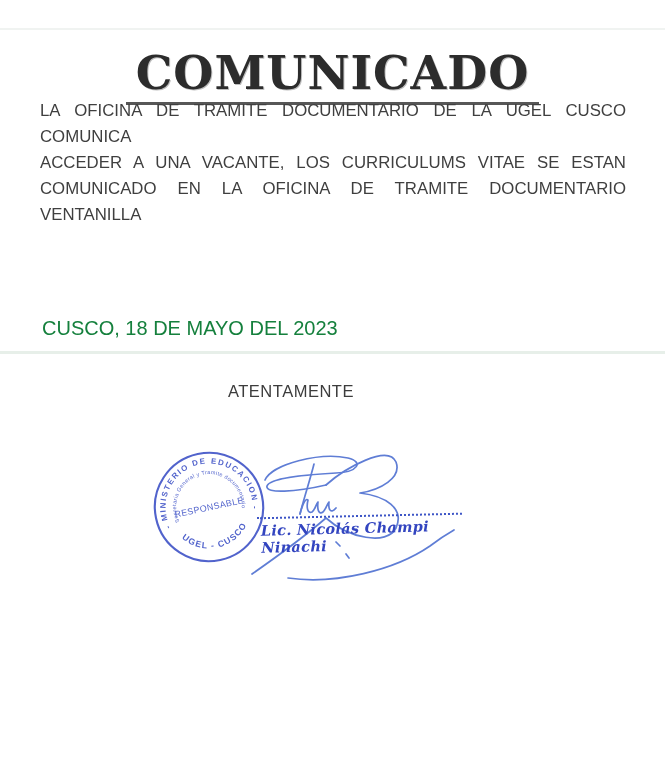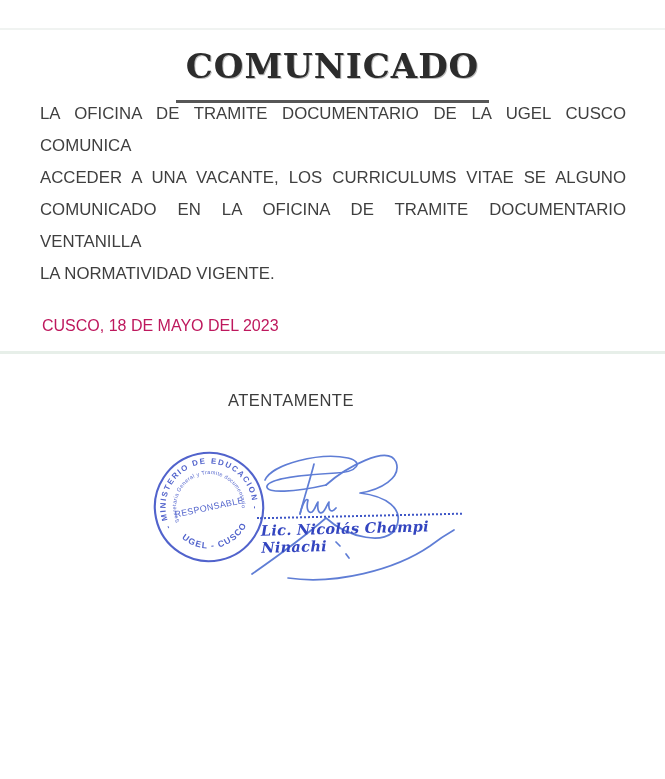--- a/index.html
+++ b/index.html
@@ -6,32 +6,32 @@
   .page{
     position:relative;width:665px;height:779px;background:#ffffff;overflow:hidden;
     font-family:"Liberation Sans",sans-serif;
   }
   .seam{position:absolute;left:0;width:665px;}
   .seam-top{top:28px;height:2px;background:#f0f3f1;}
   .seam-mid{top:351px;height:3px;background:#e7efe9;}
   .title-wrap{position:absolute;top:46px;left:0;width:665px;text-align:center;}
   .title{
     display:inline-block;font-family:"DejaVu Serif",serif;font-weight:700;
-    font-size:34px;letter-spacing:1px;color:#2c2c2c;
-    border-bottom:3px solid #575757;padding:0 10px 14px;
+    font-size:46px;letter-spacing:1px;color:#2c2c2c;
+    border-bottom:3px solid #575757;padding:0 10px 2px;
     text-shadow:1px 1px 0 rgba(70,70,70,.35);
   }
   .body-block{
     position:absolute;left:40px;top:98px;width:586px;
-    font-size:16.8px;line-height:32px;color:#3f3f3f;
+    font-size:16.8px;line-height:26px;color:#3f3f3f;
   }
   .body-line{text-align:justify;text-align-last:justify;}
   .body-line.last{text-align-last:left;}
-  .date-line{position:absolute;left:42px;top:317px;font-size:16px;color:#be185d;}
-  .closing{position:absolute;left:228px;top:391px;font-size:16.5px;letter-spacing:.5px;color:#3c3c3c;}
+  .date-line{position:absolute;left:42px;top:317px;font-size:20px;color:#15803d;}
+  .closing{position:absolute;left:228px;top:382px;font-size:16.5px;letter-spacing:.5px;color:#3c3c3c;}
   .stamp{position:absolute;left:151px;top:449px;width:116px;height:116px;opacity:.88;}
   .signature{position:absolute;left:240px;top:438px;width:235px;height:145px;}
   .dotline{
     position:absolute;left:257px;top:515px;width:205px;height:0;
     border-top:2.5px dotted #3d55c6;transform:rotate(-1.3deg);
   }
   .sig-name{
     position:absolute;left:261px;top:519px;width:210px;
     font-family:"DejaVu Serif",serif;font-style:italic;font-weight:600;
     font-size:14.5px;color:#3345c0;letter-spacing:.3px;transform:rotate(-1.5deg);
@@ -44,23 +44,22 @@
 <div class="page">
 
   <div class="seam seam-top"></div>
 
   <div class="title-wrap">
     <span class="title">COMUNICADO</span>
   </div>
 
   <div class="body-block">
     <div class="body-line">LA OFICINA DE TRAMITE DOCUMENTARIO DE LA UGEL CUSCO COMUNICA</div>
-    <div class="body-line">ACCEDER A UNA VACANTE, LOS CURRICULUMS VITAE SE ALGUNO</div>
+    <div class="body-line">ACCEDER A UNA VACANTE, LOS CURRICULUMS VITAE SE ESTAN</div>
     <div class="body-line">COMUNICADO EN LA OFICINA DE TRAMITE DOCUMENTARIO VENTANILLA</div>
-    <div class="body-line last">LA NORMATIVIDAD VIGENTE.</div>
   </div>
 
   <div class="date-line">CUSCO, 18 DE MAYO DEL 2023</div>
 
   <div class="seam seam-mid"></div>
 
   <div class="closing">ATENTAMENTE</div>
 
   <svg class="stamp" viewBox="0 0 120 120">
     <defs>

